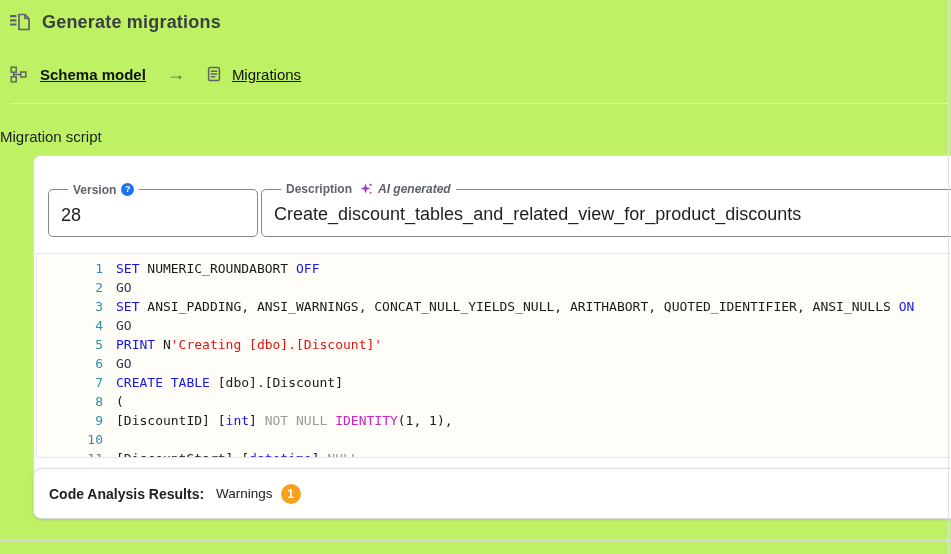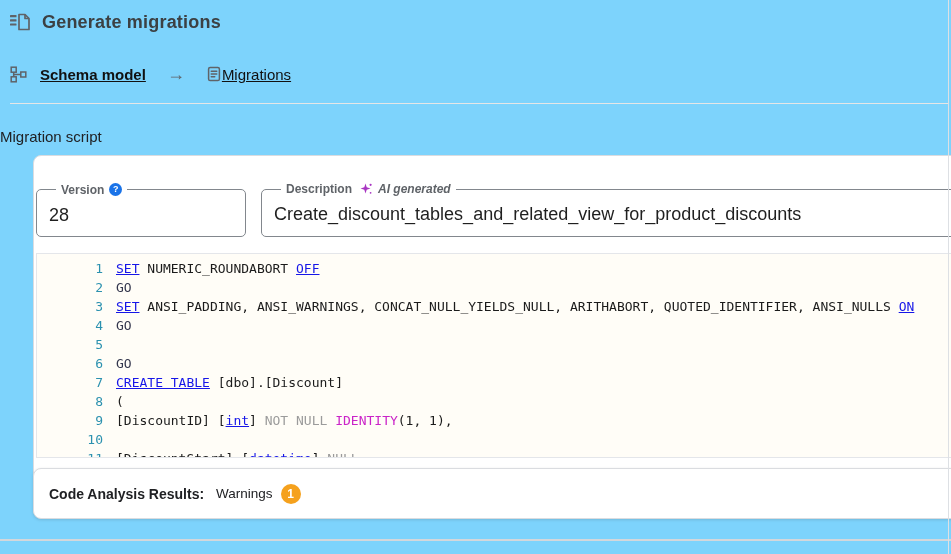--- a/index.html
+++ b/index.html
@@ -1,57 +1,57 @@
 <!DOCTYPE html>
 <html><head>
 <meta charset="utf-8">
 <style>
   * { margin:0; padding:0; box-sizing:border-box; }
   html,body { width:951px; height:554px; background:#fff; font-family:"Liberation Sans", sans-serif; }
-  .screen { position:relative; width:951px; height:554px; overflow:hidden; background:#7dd3fc; }
+  .screen { position:relative; width:951px; height:554px; overflow:hidden; background:#bef264; }
 
   
   .app-title-row { position:absolute; left:9px; top:11px; display:flex; align-items:center; gap:11px; }
   .app-title { font-size:18px; font-weight:700; color:#3c4043; letter-spacing:.2px; }
 
   
   .breadcrumbs { position:absolute; left:10px; top:62px; height:24px; display:flex; align-items:center; }
   .crumb-link { font-size:15px; color:#111; text-decoration:underline; cursor:pointer; }
   .crumb-icon { display:flex; align-items:center; }
   .bc-gap-a { margin-left:13px;font-weight:bold; }
   .bc-arrow { margin:0 21px; font-size:18px; color:#5f6368; line-height:1; }
-  .bc-gap-b { }
+  .bc-gap-b { margin-left:10px; }
 
   .divider-1 { position:absolute; left:10px; top:103px; width:938px; height:1px; background:#e6e6e6; }
 
   .section-label { position:absolute; left:0; top:128px; font-size:15px; color:#202124; }
 
   
   .card { position:absolute; left:33px; top:155px; width:935px; height:363px;
           border:1px solid #dadce0; border-radius:8px; background:#fff; }
 
   
   fieldset.mfield { position:absolute; border:1px solid #82878d; border-radius:5px; background:#fff; padding:0 0 0 12px; }
   fieldset.mfield legend { display:flex; align-items:center; gap:5px; font-size:12px; font-weight:700; color:#5f6368;
                            margin-left:7px; padding:0 5px; line-height:1; }
-  .field-version { left:2px; top:27px; width:210px; height:54px; }
+  .field-version { left:14px; top:27px; width:210px; height:54px; }
   .field-desc    { left:227px; top:27px; right:-30px; height:54px; }
   .field-value { margin-top:9px; font-size:18px; color:#1f1f1f; white-space:nowrap; }
   .help-badge { display:inline-flex; align-items:center; justify-content:center; width:13px; height:13px;
                 border-radius:50%; background:#1a73e8; color:#fff; font-size:9px; font-weight:700; cursor:pointer; }
   .ai-label { font-style:italic; font-weight:700; color:#5f6368; font-size:12px; }
   .sparkle { display:inline-flex; margin:0 1px 0 3px; }
 
   
   .editor { position:absolute; left:2px; top:97px; right:-30px; height:205px;
             border:1px solid #e4e6ea; background:#fffdf7; overflow:hidden; padding-top:5px; cursor:text; }
   .code-row { display:flex; height:19px; line-height:19px; font-family:"DejaVu Sans Mono","Liberation Mono",monospace; font-size:13px; }
   .line-num { flex:0 0 66px; text-align:right; color:#2b91af; }
   .code-text { padding-left:13px; white-space:pre; }
-  .tk-kw { color:#1616e8;text-decoration:underline; }
+  .tk-kw { color:#1616e8; }
   .tk-pl { color:#1b1b1b; }
   .tk-go { color:#33364d; }
   .tk-str { color:#e01414; }
   .tk-gr { color:#9b9b9b; }
   .tk-mg { color:#ca23c8; }
 
   
   .analysis { position:absolute; left:-1px; top:312px; right:-30px; height:51px; background:#fff;
               border:1px solid #dadce0; border-radius:8px; box-shadow:0 1px 3px rgba(60,64,67,.18);
               display:flex; align-items:center; padding-left:15px; cursor:pointer; }
@@ -149,20 +149,21 @@
           <div class="code-row">
             <span class="line-num">3</span>
             <span class="code-text"><span class="tk-kw">SET</span><span class="tk-pl"> ANSI_PADDING, ANSI_WARNINGS, CONCAT_NULL_YIELDS_NULL, ARITHABORT, QUOTED_IDENTIFIER, ANSI_NULLS </span><span class="tk-kw">ON</span></span>
           </div>
           <div class="code-row">
             <span class="line-num">4</span>
             <span class="code-text"><span class="tk-go">GO</span></span>
           </div>
           <div class="code-row">
             <span class="line-num">5</span>
+            <span class="code-text"><span class="tk-kw">PRINT</span><span class="tk-pl"> N</span><span class="tk-str">'Creating [dbo].[Discount]'</span></span>
           </div>
           <div class="code-row">
             <span class="line-num">6</span>
             <span class="code-text"><span class="tk-go">GO</span></span>
           </div>
           <div class="code-row">
             <span class="line-num">7</span>
             <span class="code-text"><span class="tk-kw">CREATE TABLE</span><span class="tk-pl"> [dbo].[Discount]</span></span>
           </div>
           <div class="code-row">

